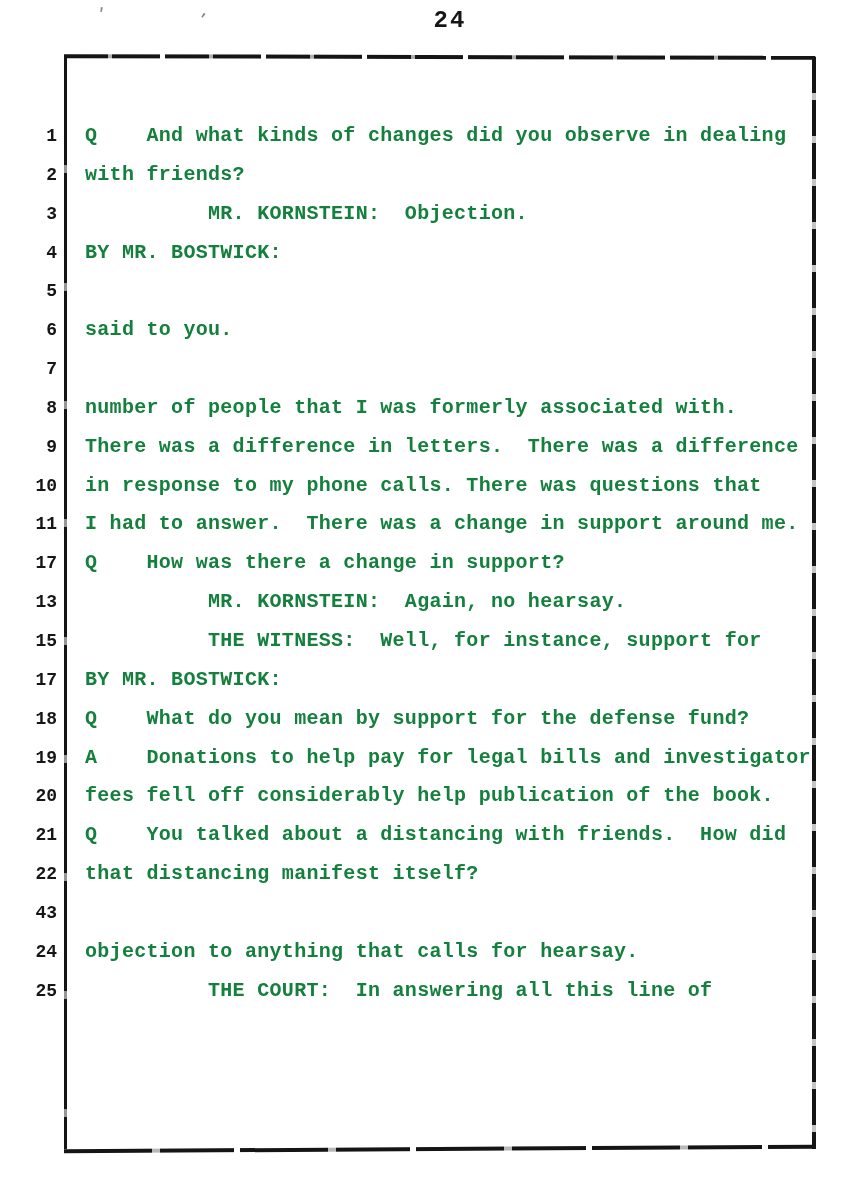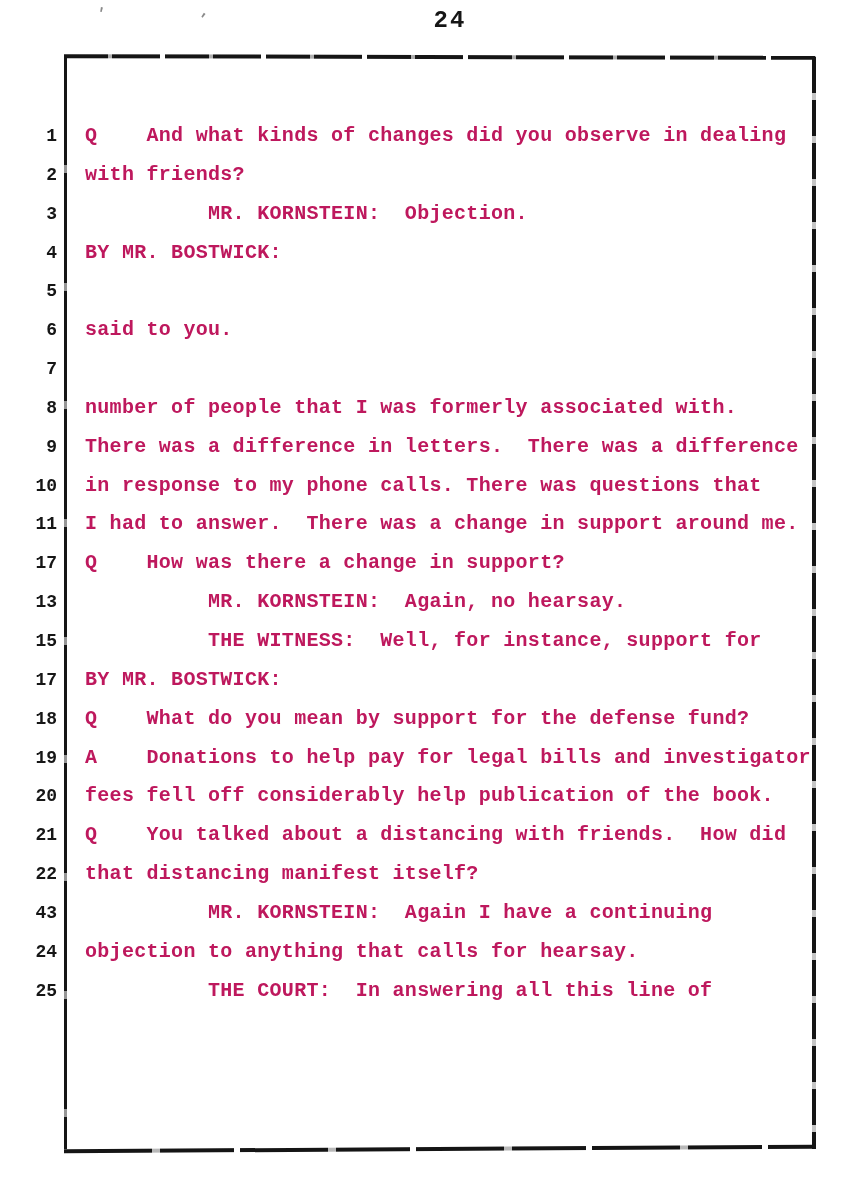--- a/index.html
+++ b/index.html
@@ -86,21 +86,21 @@
   }
   .lt {
     position: absolute;
     left: 85px;
     top: 0;
     font-size: 20px;
     font-weight: bold;
     line-height: 38.85px;
     white-space: pre;
     letter-spacing: 0.3px;
-    color: #be185d;
+    color: #15803d;
   }
 </style>
 </head>
 <body>
 
 <div class="page">
 
   <div class="page-number">24</div>
 
   <span class="artifact a1">'</span>
@@ -207,21 +207,20 @@
       <span class="lt">Q    You talked about a distancing with friends.  How did</span>
     </div>
 
     <div class="row">
       <span class="ln">22</span>
       <span class="lt">that distancing manifest itself?</span>
     </div>
 
     <div class="row">
       <span class="ln">43</span>
-      <span class="lt">          MR. KORNSTEIN:  Again I have a continuing</span>
     </div>
 
     <div class="row">
       <span class="ln">24</span>
       <span class="lt">objection to anything that calls for hearsay.</span>
     </div>
 
     <div class="row">
       <span class="ln">25</span>
       <span class="lt">          THE COURT:  In answering all this line of</span>

